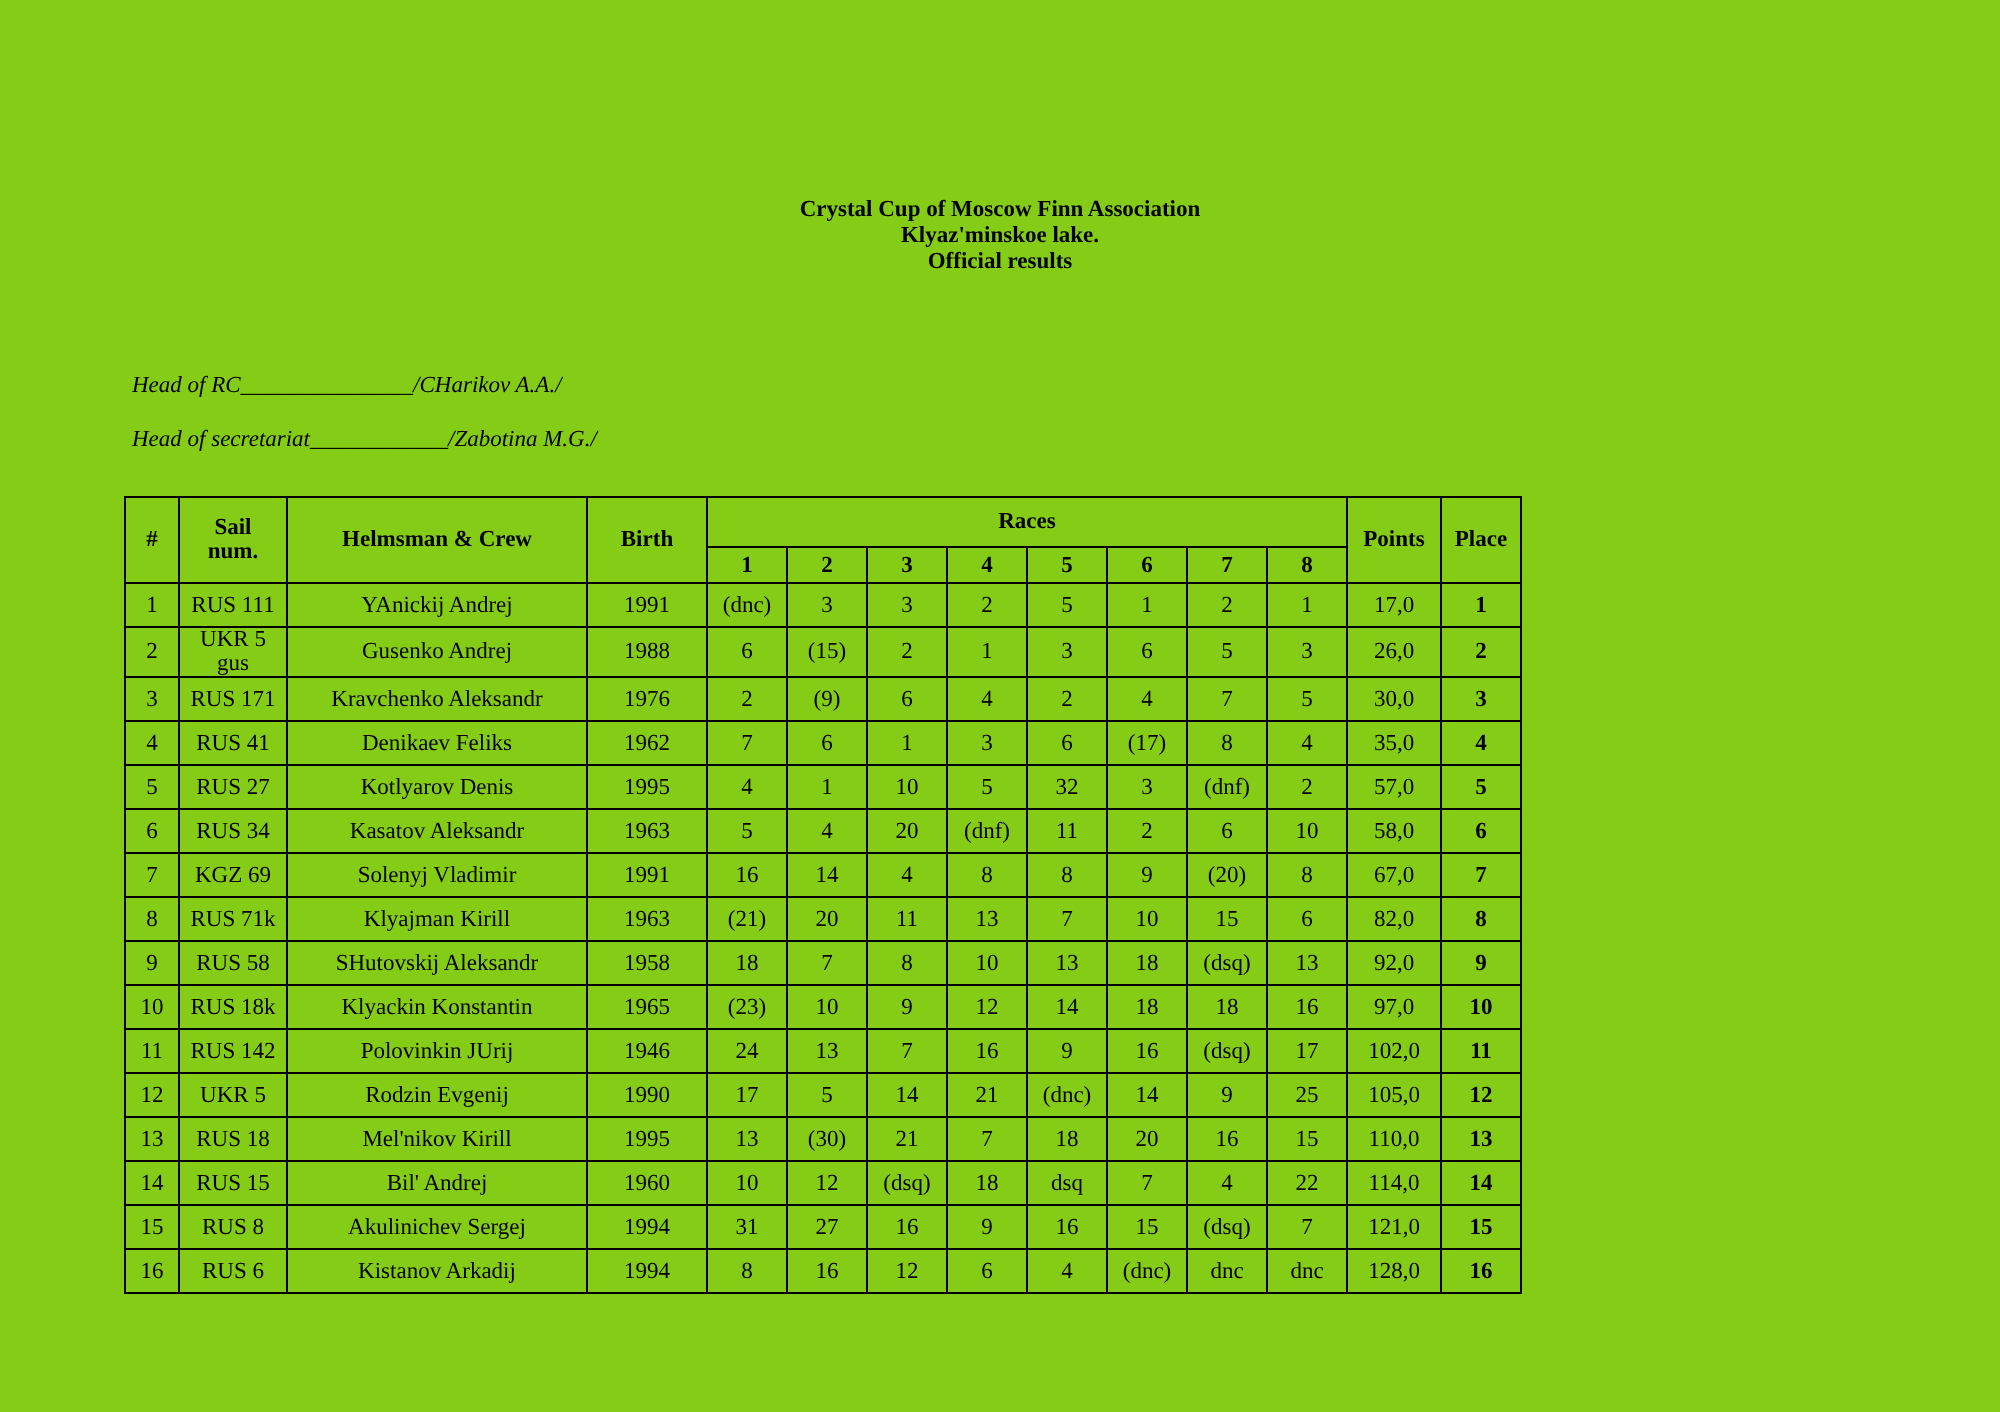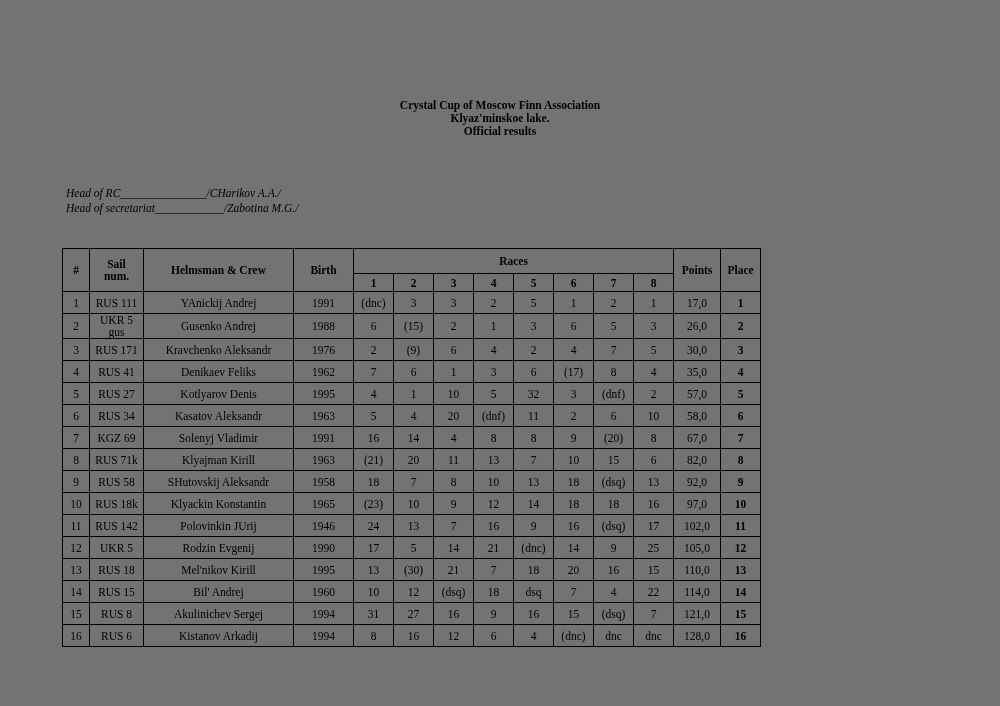--- a/index.html
+++ b/index.html
@@ -2,32 +2,32 @@
 <html><head>
 <meta charset="utf-8">
 <style>
   * { margin:0; padding:0; box-sizing:border-box; }
   html,body { background:#ffffff; }
   body {
     width:1000px; height:706px; position:relative;
     font-family:"Liberation Serif","DejaVu Serif",serif;
     color:#000;
   }
-  .page { position:relative; width:1000px; height:706px; background:#737373; overflow:hidden; }
+  .page { position:relative; width:1000px; height:706px; background:#84cc16; overflow:hidden; }
 
   .title-block {
     position:absolute; top:99px; left:0; width:1000px;
     text-align:center; font-weight:bold; font-size:11.5px; line-height:13.2px;
   }
 
   .sig-line {
     position:absolute; left:66px; font-size:11.5px; white-space:pre;font-style:italic;
   }
   .sig-rc   { top:187px; }
-  .sig-sec  { top:202px; }
+  .sig-sec  { top:214px; }
 
   table.results {
     position:absolute; left:62px; top:248px;
     width:698px; border-collapse:collapse; table-layout:fixed;
     font-size:11.5px;
   }
   table.results th, table.results td {
     border:1px solid #000; text-align:center; vertical-align:middle;
     padding:0 2px; overflow:hidden;
   }

